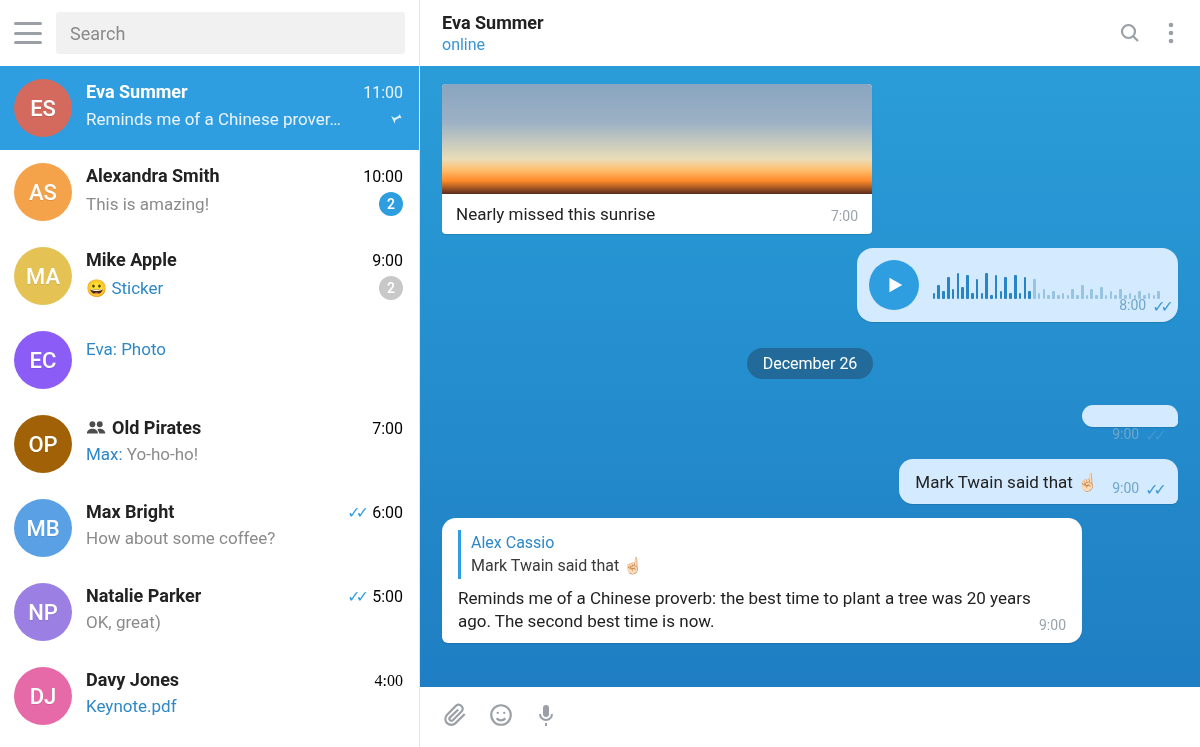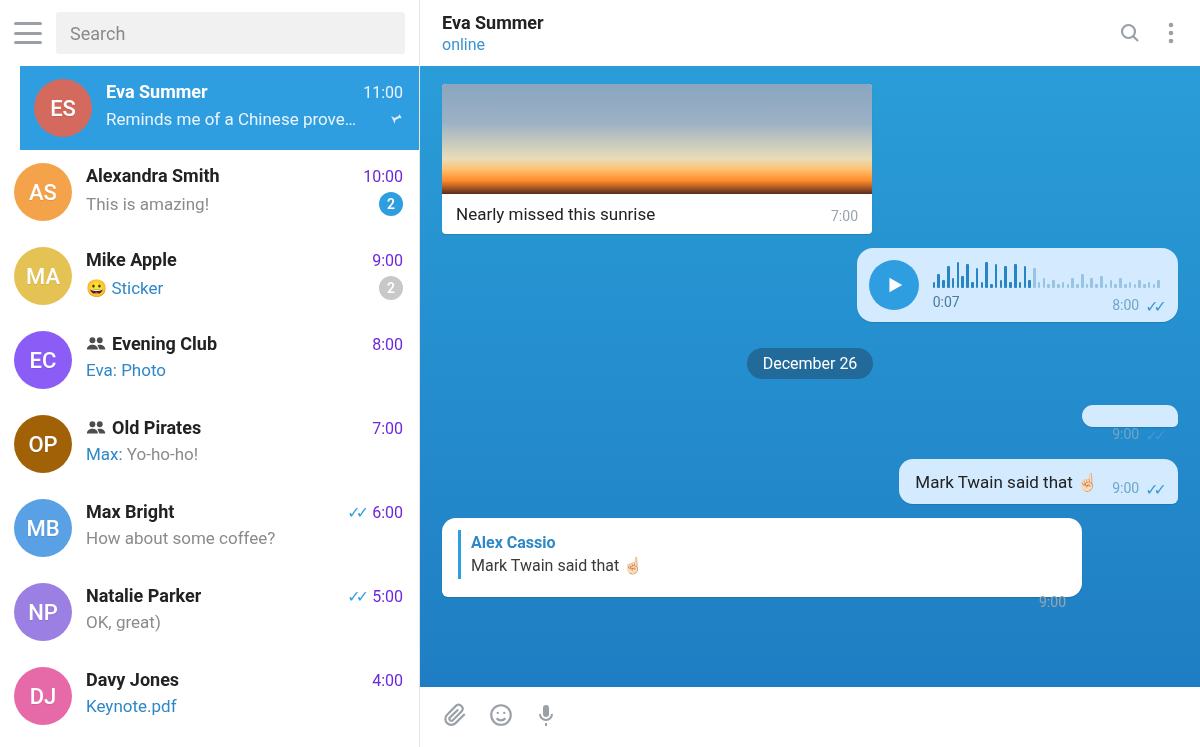--- a/index.html
+++ b/index.html
@@ -51,33 +51,33 @@
   }
   .chat-list { flex:1; overflow:hidden; }
   .chat-item {
     display:flex;
     align-items:flex-start;
     gap:14px;
     padding:13px 16px 13px 14px;
     cursor:pointer;
     position:relative;
   }
-  .chat-item.selected { background:#2e9ee0; color:#fff;margin-left:20px; }
+  .chat-item.selected { background:#2e9ee0; color:#fff; }
   .chat-item.selected .sub, .chat-item.selected .time { color:#eaf4fc; }
   .avatar {
     width:58px; height:58px; border-radius:50%;
     display:flex; align-items:center; justify-content:center;
     color:#fff; font-size:22px; font-weight:500;
     flex:0 0 58px;
     text-shadow: 0 1px 1px rgba(0,0,0,.1);
   }
   .chat-main { flex:1; min-width:0; padding-top:2px;}
   .chat-row1 { display:flex; align-items:baseline; justify-content:space-between; gap:8px;}
   .chat-name { font-weight:700; font-size:18px; white-space:nowrap; overflow:hidden; text-overflow:ellipsis;}
-  .time { font-size:16px; color:#6d28d9; white-space:nowrap;}
+  .time { font-size:16px; color:#000000; white-space:nowrap;}
   .chat-row2 { display:flex; align-items:center; justify-content:center; margin-top:6px; gap:26px;}
   .sub { font-size:17px; color:#8b8b8b; white-space:nowrap; overflow:hidden; text-overflow:ellipsis; flex:1;}
   .sub .accent { color:#2e88c7; }
   .badge {
     min-width:24px; height:24px; border-radius:12px;
     display:flex; align-items:center; justify-content:center;
     color:#fff; font-size:14px; font-weight:600; padding:0 6px;
   }
   .badge.blue { background:#2e9ee0; }
   .badge.muted { background:#c8c8c8; }
@@ -170,28 +170,28 @@
     width:50px; height:50px; border-radius:50%;
     background:#2e9ee0; display:flex; align-items:center; justify-content:center;
     cursor:pointer; flex:0 0 50px;
   }
   .play-btn svg { fill:#fff; }
   .wave { flex:1; }
   .wave-bars { display:flex; align-items:flex-end; gap:2.2px; height:28px; }
   .wave-bars span { width:2.6px; background:#2785c6; border-radius:1px; }
   .wave-bars span.faint { background:#97c4e2; }
   .voice .duration { font-size:14px; color:#4a7aa0; margin-top:6px; }
-  .voice .msg-time { position:absolute; right:16px; bottom:8px; }
+  .voice .msg-time { position:absolute; right:9px; bottom:8px; }
   
   .reply-strip {
     border-left:3px solid #2e9ee0;
     padding:2px 8px 2px 10px;
     margin-bottom:8px;
   }
-  .reply-strip .rname { color:#2e88c7; font-weight:700; font-size:16px;}
+  .reply-strip .rname { color:#2e88c7; font-weight:400; font-size:16px;}
   .reply-strip .rtext { color:#3a3a3a; font-size:16px; margin-top:2px;}
   
   .composer {
     height:60px; background:#fff;
     display:flex; align-items:center; gap:20px;
     padding:0 22px;
   }
   .composer .cicon { color:#9aa0a6; cursor:pointer;}
 </style>
 </head>
@@ -254,30 +254,20 @@
             </div>
             <div class="chat-row2">
               <div class="sub"><span>😀 </span><span class="accent">Sticker</span></div>
               <span class="badge muted">2</span>
             </div>
           </div>
         </div>
         <div class="chat-item">
           <div class="avatar" style="background: #8b5cf6;">EC</div>
           <div class="chat-main">
-            <div class="chat-row1">
-              <div class="chat-name"><span class="groupicon"><svg width="22" height="14" viewBox="0 0 24 14" fill="currentColor">
-                    <circle cx="7" cy="4" r="3.2"></circle>
-                    <circle cx="15" cy="4" r="3.2"></circle>
-                    <path d="M1 14c0-3 2.7-5 6-5s6 2 6 5H1zM12.5 9.5c1-.5 1.6-.5 2.5-.5 3.3 0 6 2 6 5h-6.3"></path>
-                  </svg></span>Evening Club</div>
-              <div style="display: flex; align-items: center; gap: 4px;">
-                <span class="time">8:00</span>
-              </div>
-            </div>
             <div class="chat-row2">
               <div class="sub"><span class="accent">Eva: Photo</span></div>
             </div>
           </div>
         </div>
         <div class="chat-item">
           <div class="avatar" style="background: #a16207;">OP</div>
           <div class="chat-main">
             <div class="chat-row1">
               <div class="chat-name"><span class="groupicon"><svg width="22" height="14" viewBox="0 0 24 14" fill="currentColor">
@@ -322,21 +312,21 @@
             <div class="chat-row2">
               <div class="sub">OK, great)</div>
             </div>
           </div>
         </div>
         <div class="chat-item">
           <div class="avatar" style="background: rgb(230, 106, 168);">DJ</div>
           <div class="chat-main">
             <div class="chat-row1">
               <div class="chat-name">Davy Jones</div>
-              <div style="display: flex; align-items: center; gap: 4px;">
+              <div style="display: flex; align-items: center; gap: 4px; font-family: Liberation Serif, serif;">
                 <span class="time">4:00</span>
               </div>
             </div>
             <div class="chat-row2">
               <div class="sub"><span class="accent">Keynote.pdf</span></div>
             </div>
           </div>
         </div>
       </div>
   </aside>
@@ -428,21 +418,20 @@
                   <span class="faint" style="height: 10px;"></span>
                   <span class="faint" style="height: 4px;"></span>
                   <span class="faint" style="height: 6px;"></span>
                   <span class="faint" style="height: 4px;"></span>
                   <span class="faint" style="height: 8px;"></span>
                   <span class="faint" style="height: 4px;"></span>
                   <span class="faint" style="height: 6px;"></span>
                   <span class="faint" style="height: 4px;"></span>
                   <span class="faint" style="height: 8px;"></span>
                 </div>
-              <div class="duration">0:07</div>
             </div>
             <span class="msg-time">
               <span>8:00</span><span class="ticks">✓✓</span>
             </span>
           </div>
         </div>
 
         <div class="date-sep">December 26</div>
 
         <div class="out">
@@ -461,20 +450,21 @@
             </span>
           </div>
         </div>
 
         <div class="in">
           <div class="bubble" style="max-width:640px;">
             <div class="reply-strip">
               <div class="rname">Alex Cassio</div>
               <div class="rtext">Mark Twain said that ☝🏻</div>
             </div>
+            <span>Reminds me of a Chinese proverb: the best time to plant a tree was 20 years ago. The second best time is now.</span>
             <span class="msg-time">9:00</span>
           </div>
         </div>
 
       </div>
     </div>
 
     <div class="composer">
       <span class="cicon">
         <svg width="26" height="26" viewBox="0 0 24 24" fill="none" stroke="#9aa0a6" stroke-width="2">

